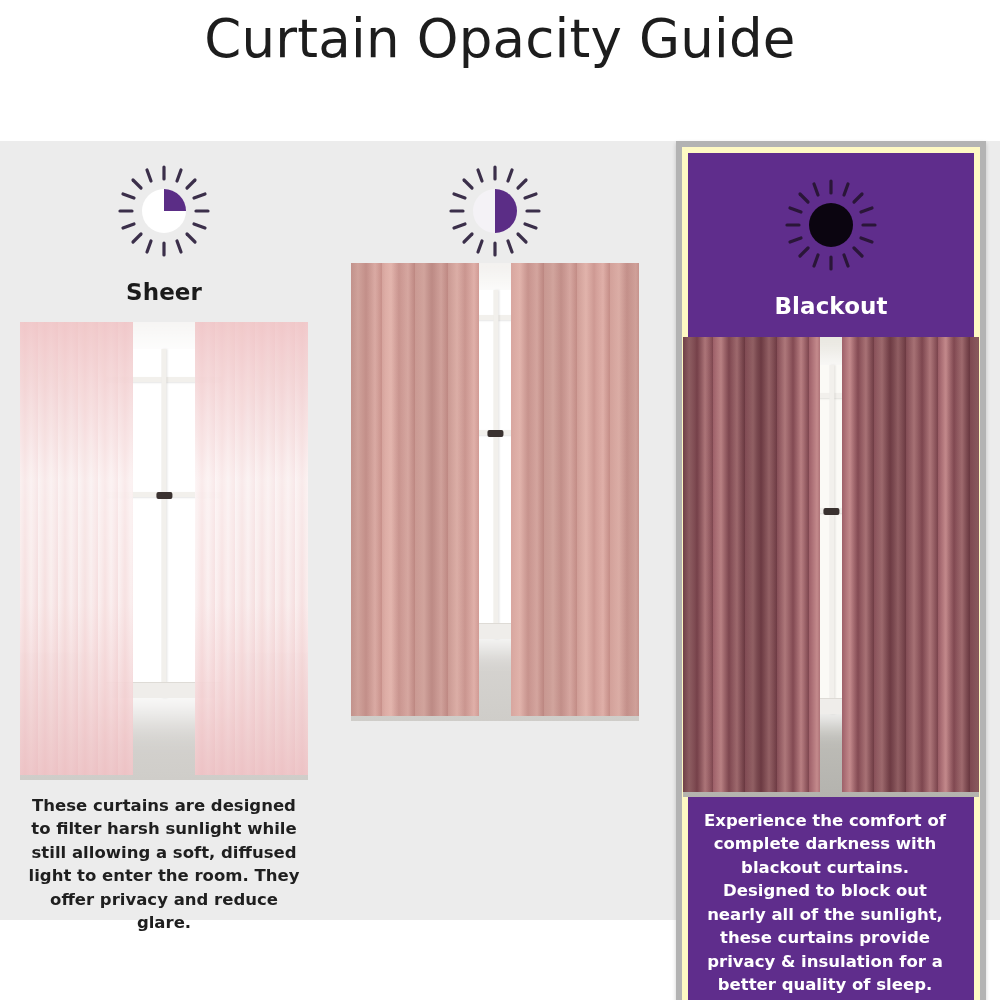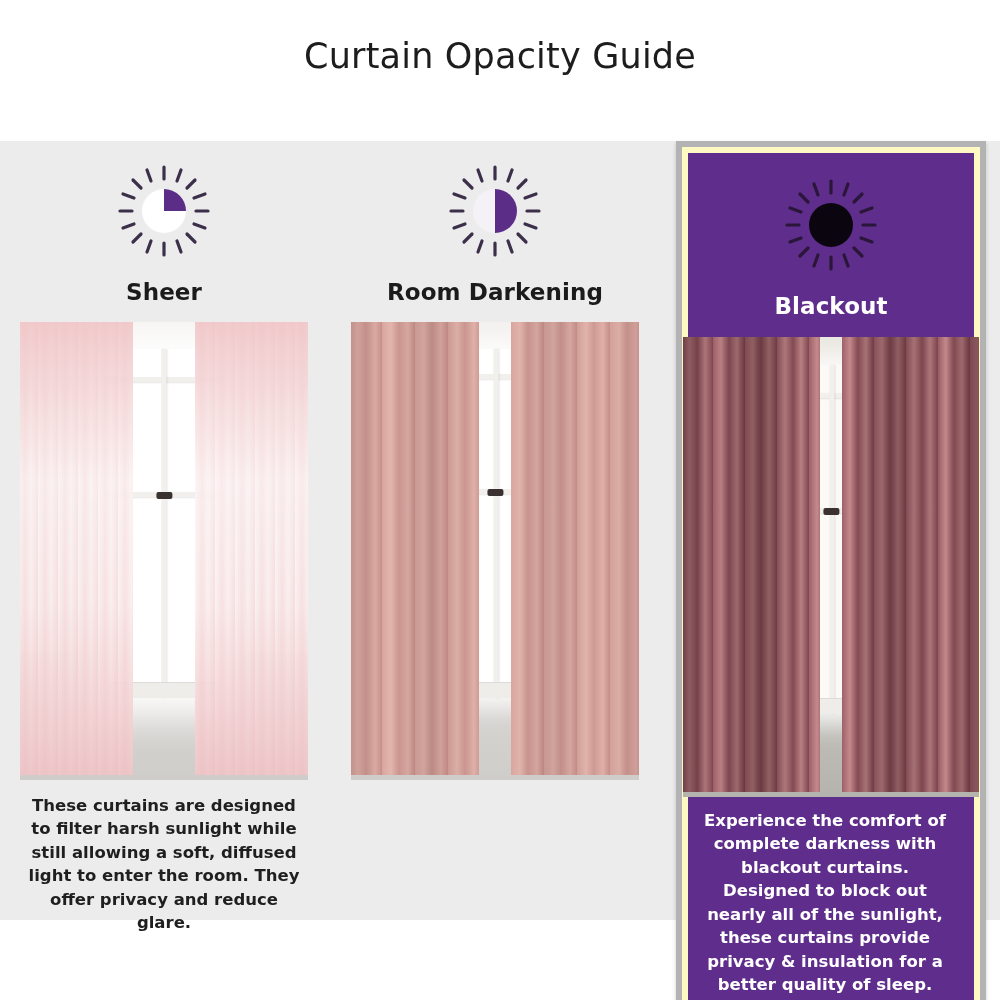--- a/index.html
+++ b/index.html
@@ -15,25 +15,25 @@
   #page {
     position: relative;
     width: 1000px;
     height: 1000px;
     background: #ffffff;
   }
 
   
   .page-title {
     position: absolute;
-    top: 36px;
+    top: 8px;
     left: 0;
     width: 1000px;
     text-align: center;
-    font-size: 35px;
+    font-size: 53px;
     font-weight: 400;
     letter-spacing: 0.2px;
     color: #1d1d1d;
     font-family: "DejaVu Sans", sans-serif;
   }
 
   
   .board {
     position: absolute;
     left: 0;
@@ -326,21 +326,20 @@
             <line x1="7" y1="65" x2="18" y2="61"></line>
             <line x1="78" y1="35" x2="89" y2="31"></line>
             <line x1="31" y1="89" x2="35" y2="78"></line>
             <line x1="61" y1="18" x2="65" y2="7"></line>
           </g>
           <circle cx="48" cy="48" r="22" fill="#f4f2f6"></circle>
           <path d="M48 26 A22 22 0 0 1 48 70 Z" fill="#5b2d86"></path>
         </svg>
       </div>
 
-      <div class="type-label">Room Darkening</div>
 
       <div class="photo darkening">
         <div class="room"></div>
         <div class="window">
           <div class="frame-h" style="top:7%"></div>
           <div class="frame-h" style="top:40%"></div>
           <div class="frame-v" style="left:48%"></div>
           <div class="latch" style="top:40%"></div>
           <div class="sill"></div>
         </div>

